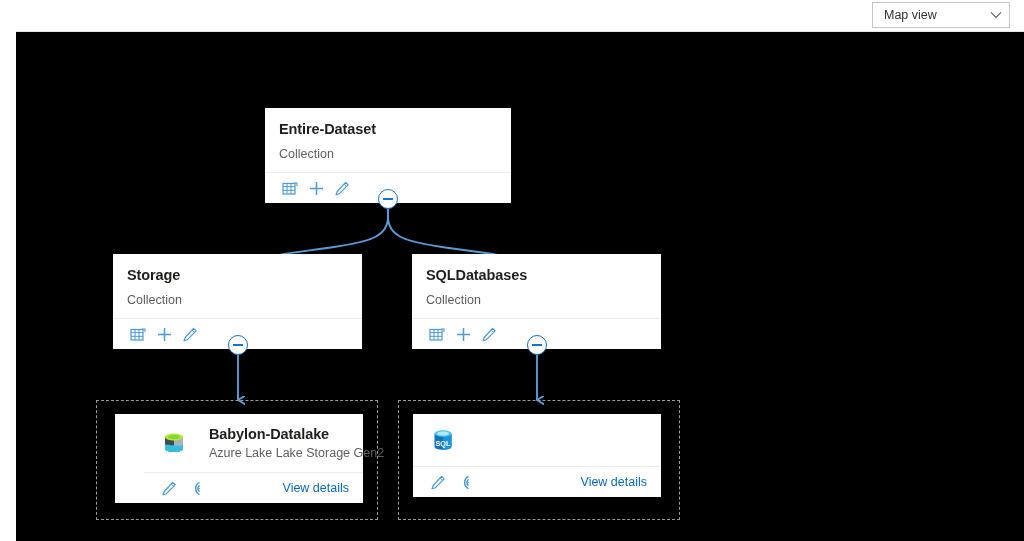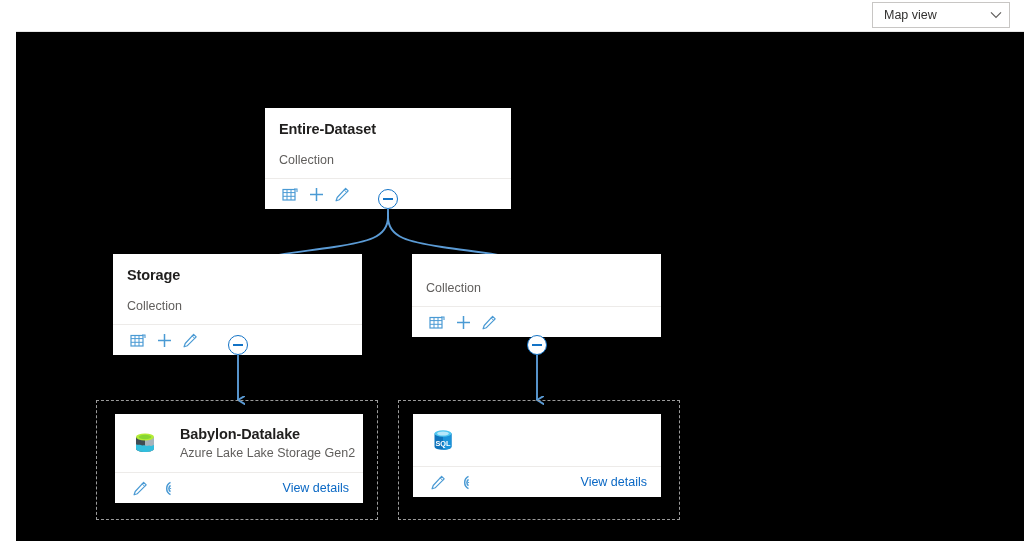--- a/index.html
+++ b/index.html
@@ -50,21 +50,21 @@
     box-shadow:0 1.2px 3.2px rgba(0,0,0,0.13), 0 0.3px 0.9px rgba(0,0,0,0.10);
     box-sizing:border-box;
   }
   .card-body{padding:12px 14px 10px 14px;}
   .card-title{
     font-size:14.5px;font-weight:bold;color:#201f1e;
     letter-spacing:-0.1px;line-height:18px;
     white-space:nowrap;
   }
   .card-sub{
-    font-size:12.5px;color:#605e5c;line-height:16px;margin-top:14px;
+    font-size:12.5px;color:#605e5c;line-height:16px;margin-top:8px;
     white-space:nowrap;
   }
   .card-footer{
     border-top:1px solid #edebe9;
     height:31px;display:flex;align-items:center;
     padding:0 12px;
     box-sizing:border-box;
   }
   .icon-btn{
     width:26px;height:26px;display:flex;align-items:center;justify-content:center;
@@ -201,20 +201,21 @@
           </svg>
         </span>
       </div>
     </div>
     <div class="collapse-btn" style="left:212px;top:303px;">
       <i></i>
     </div>
 
     <div class="card" style="left:396px;top:222px;width:249px;">
       <div class="card-body">
+        <div class="card-title">SQLDatabases</div>
         <div class="card-sub">Collection</div>
       </div>
       <div class="card-footer">
         <span class="icon-btn">
           <svg width="17" height="17" viewBox="0 0 17 17">
             <rect x="1" y="3.5" width="12" height="10.5" fill="none" stroke="#4a9ad4" stroke-width="1.2"></rect>
             <path d="M1 6.6 H13 M1 10.3 H13 M5 3.5 V14 M9 3.5 V14" stroke="#4a9ad4" stroke-width="1"></path>
             <path d="M12 3 L15 3 L15 6" fill="none" stroke="#4a9ad4" stroke-width="1.1"></path>
           </svg>
         </span>
@@ -229,21 +230,21 @@
             <path d="M10.1 3.8 L12.7 6.4" stroke="#4a9ad4" stroke-width="1"></path>
           </svg>
         </span>
       </div>
     </div>
     <div class="collapse-btn" style="left:511px;top:303px;">
       <i></i>
     </div>
 
     <div class="asset-wrap" style="left:80px;top:368px;width:282px;height:120px;"></div>
-    <div class="asset-card" style="left:99px;top:382px;width:248px;">
+    <div class="asset-card" style="left:99px;top:382px;width:248px;padding-left:29px;">
       <div class="asset-body">
         <span class="asset-icon">
           <svg width="30" height="30" viewBox="0 0 30 30">
             <path d="M6 9 h18 v11.5 c0 2.2 -4 3.5 -9 3.5 s-9 -1.3 -9 -3.5 Z" fill="#3f4c54"></path>
             <path d="M15 9 h9 v11.5 c0 2.2 -4 3.5 -9 3.5 Z" fill="#a7b3bb"></path>
             <path d="M6 16.2 c1.6 1.1 3.3 0 4.8 0.9 c1.7 1 3.1 -0.2 4.6 0.5 c1.7 0.8 3.1 -0.4 4.7 0.2 c1.6 0.6 2.4 -0.2 3.9 -0.7 V20.5 c0 2.2 -4 3.5 -9 3.5 s-9 -1.3 -9 -3.5 Z" fill="#32bedd"></path>
             <ellipse cx="15" cy="9" rx="9" ry="3.4" fill="#b4ec36"></ellipse>
             <ellipse cx="15" cy="9" rx="6.3" ry="2.2" fill="#86d633"></ellipse>
           </svg>
         </span>

